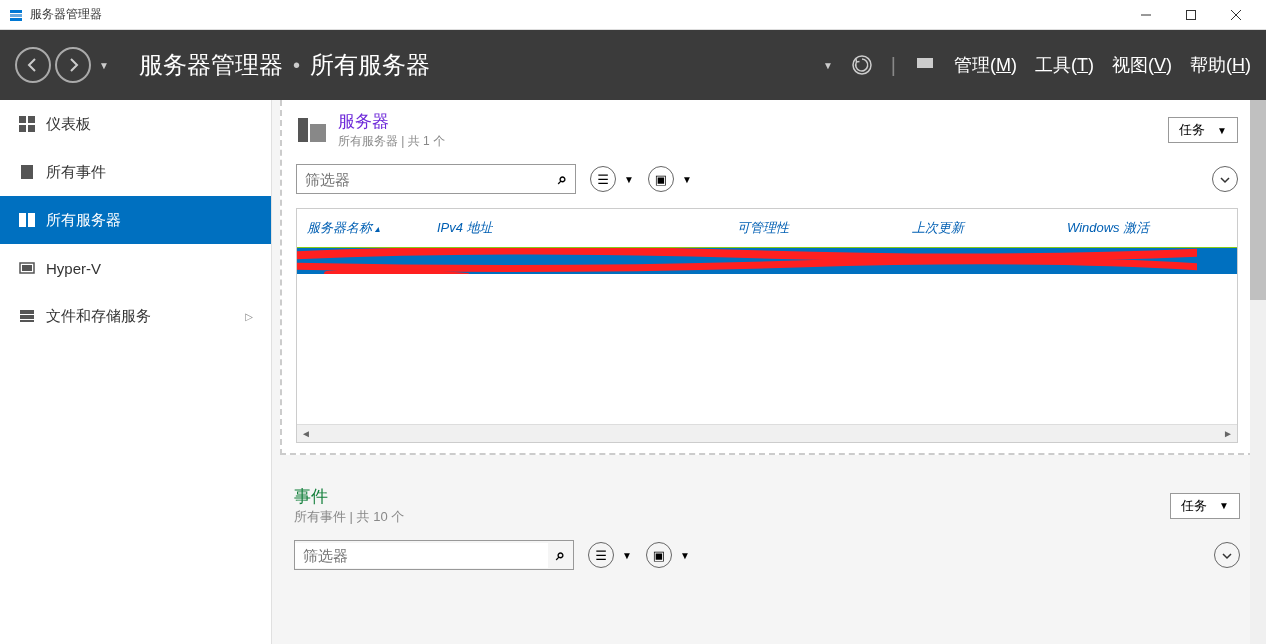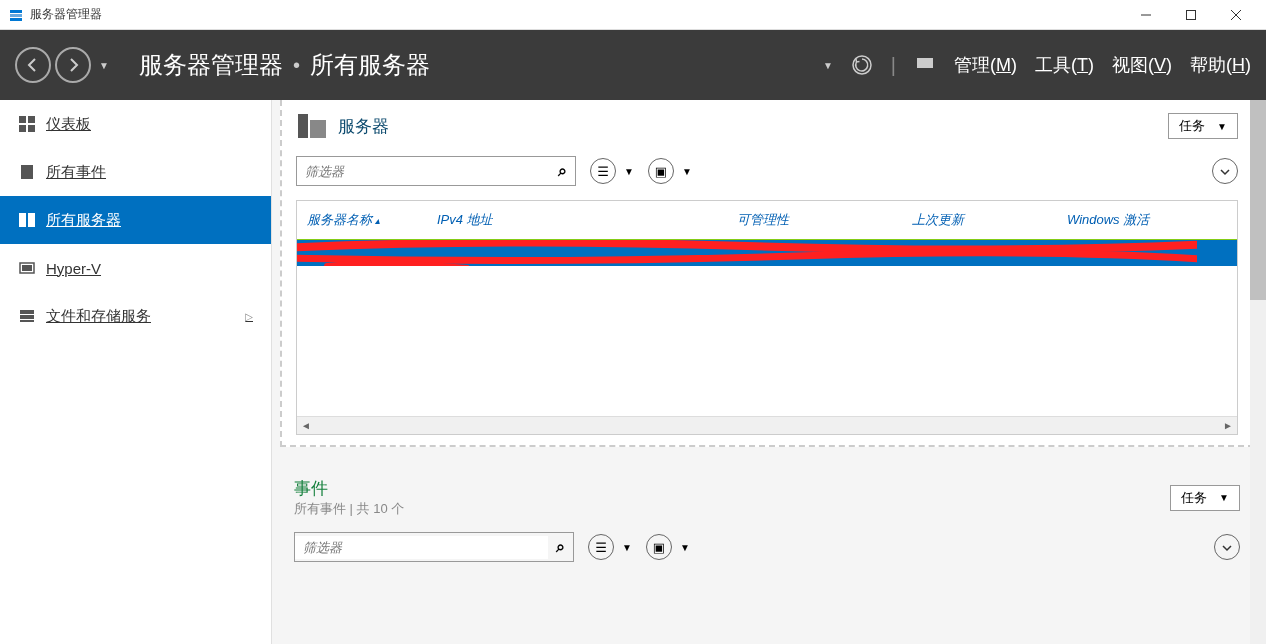--- a/index.html
+++ b/index.html
@@ -21,39 +21,39 @@
     .breadcrumb-sep { font-size: 20px; color: #ccc; }
     .header-right { display: flex; align-items: center; gap: 18px; }
     .header-icon-btn { cursor: pointer; display: flex; align-items: center; }
     .header-sep { color: #888; font-size: 20px; }
     .header-menu { font-size: 18px; cursor: pointer; }
     .header-menu u { text-decoration: underline; }
     
     
     .main { display: flex; height: calc(100% - 100px); }
     .sidebar { width: 272px; background: #fff; border-right: 1px solid #e0e0e0; }
-    .sidebar-item { display: flex; align-items: center; padding: 24px 18px; font-size: 15px; color: #333; cursor: pointer; height: 34px; text-decoration: underline; }
+    .sidebar-item { display: flex; align-items: center; padding: 24px 18px; font-size: 15px; color: #333; cursor: pointer; height: 34px; }
     .sidebar-item.active { background: #0070c0; color: #fff; }
     .sidebar-icon { width: 18px; height: 18px; margin-right: 10px; flex-shrink: 0; }
     .sidebar-expand { margin-left: auto; color: #888; font-size: 10px; }
     
     
     .content { flex: 1; background: #f5f5f5; padding: 0 12px 0 8px; overflow-y: auto; position: relative; }
     .content-inner { background: #fff; border: 2px dashed #ccc; border-top: none; padding: 10px 14px; margin-bottom: 20px; }
     .section-header { display: flex; align-items: center; margin-bottom: 10px; }
     .section-icon { width: 32px; height: 32px; margin-right: 10px; }
     .section-titles { flex: 1; }
-    .section-title { font-size: 17px; font-weight: 500; color: #0c4a6e; }
+    .section-title { font-size: 17px; font-weight: 500; color: #6d28d9; }
     .section-subtitle { font-size: 12px; color: #888; }
     .tasks-btn { border: 1px solid #999; background: #fff; padding: 3px 10px; font-size: 13px; display: flex; align-items: center; gap: 12px; cursor: pointer; }
     
     
     .filter-row { display: flex; align-items: center; gap: 14px; margin: 14px 0; }
     .filter-input-wrap { border: 1px solid #999; display: flex; align-items: center; width: 280px; height: 30px; }
-    .filter-input { border: none; outline: none; padding: 4px 8px; flex: 1; font-size: 13px; font-style: italic; }
+    .filter-input { border: none; outline: none; padding: 4px 8px; flex: 1; font-size: 15px; }
     .filter-search { padding: 0 8px; cursor: pointer; font-weight: bold; }
     .circle-btn { width: 26px; height: 26px; border: 1px solid #666; border-radius: 50%; display: flex; align-items: center; justify-content: center; cursor: pointer; font-size: 13px; }
     .filter-dropdown { font-size: 10px; cursor: pointer; margin-left: -6px; }
     .expand-btn { margin-left: auto; }
     
     
     .table-wrap { border: 1px solid #ccc; }
     .table-header { display: flex; border-bottom: 1px solid #84cc16; padding: 6px 0; font-style: italic; }
     .th { color: #005fb3; font-size: 13px; padding: 4px 10px; cursor: pointer; }
     .th.sorted::after { content: " ▴"; font-size: 10px; }
@@ -190,20 +190,21 @@
   <div class="content">
     <div class="content-inner">
 
       <div class="section-header">
         <svg class="section-icon" viewBox="0 0 32 32">
             <rect x="2" y="4" width="10" height="24" fill="#555"></rect>
             <rect x="14" y="10" width="16" height="18" fill="#888"></rect>
           </svg>
         <div class="section-titles">
           <div class="section-title">服务器</div>
+          <div class="section-subtitle">所有服务器 | 共 1 个</div>
         </div>
         <div class="tasks-btn">
           <span>任务</span>
           <span style="font-size:10px">▼</span>
         </div>
       </div>
 
       <div class="filter-row">
         <div class="filter-input-wrap">
           <input class="filter-input" placeholder="筛选器" style="">

